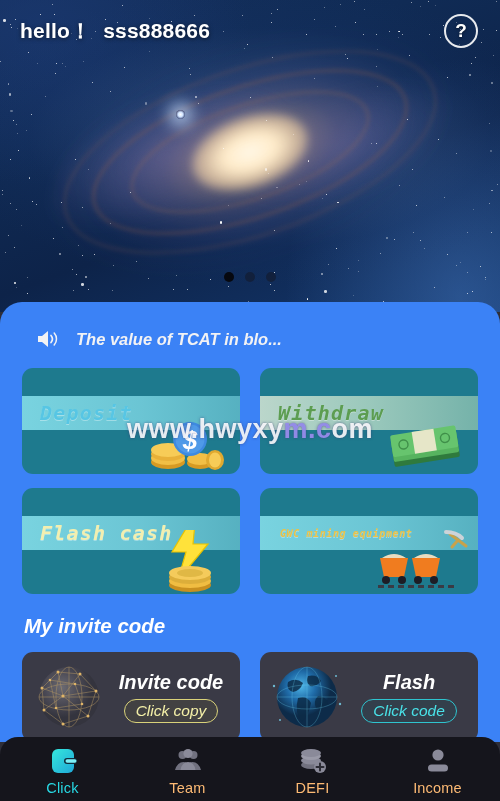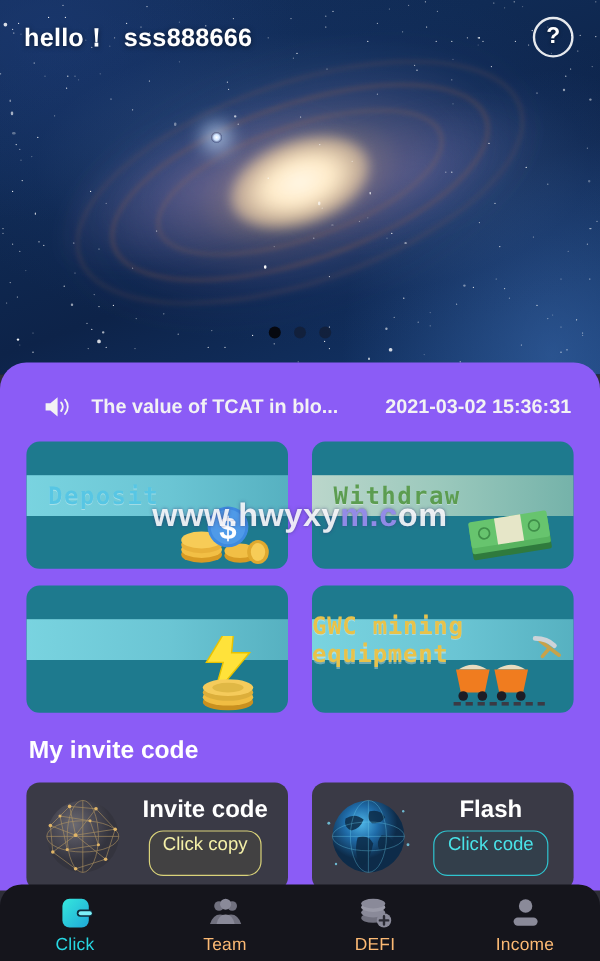--- a/index.html
+++ b/index.html
@@ -113,23 +113,24 @@
     position:absolute; left:50%; transform:translateX(-50%);
     top:272px; display:flex; gap:11px; z-index:6;
   }
   .dot { width:10px; height:10px; border-radius:50%; background:rgba(20,26,44,.62); cursor:pointer; }
   .dot.active { background:#06080f; }
 
   
   .panel {
     position:absolute; left:0; top:302px;
     width:500px; height:440px;
-    background:#8b5cf6;
+    background:#3b82f6;
     border-radius:22px 22px 0 0;
     z-index:5;
+    font-style:italic;
   }
 
   
   .notice {
     display:flex; align-items:center;
     height:46px; padding:0 24px 0 36px;
     margin-top:14px;
   }
   .spk { width:26px; height:22px; flex:0 0 auto; margin-right:14px; }
   .notice-text {
@@ -165,21 +166,21 @@
     position:absolute; left:0; right:0; top:28px; height:34px;
     display:flex; align-items:center;
     font-family:"DejaVu Sans Mono", monospace;
     font-size:20px; font-weight:700; letter-spacing:1.2px;
     padding-left:18px;
     text-shadow:0 1px 0 rgba(255,255,255,.35);
   }
   .act.deposit  .lbl { color:#57c6e4; }
   .act.withdraw .lbl { color:#5c9d51; }
   .act.flash    .lbl { color:#f2efb0; }
-  .act.gwc      .lbl { color:#e8c24a; font-size:20px; letter-spacing:.6px; padding-left:0; }
+  .act.gwc      .lbl { color:#e8c24a; font-size:10px; letter-spacing:.6px; padding-left:20px; }
 
   .art { position:absolute; right:6px; bottom:2px; width:96px; height:62px; }
 
   
   .sec-title {
     color:#ffffff; font-size:20.5px; font-weight:700;
     padding:20px 0 0 24px;
   }
   .inv-grid {
     display:grid; grid-template-columns:1fr 1fr; gap:20px;
@@ -187,21 +188,21 @@
   }
   .inv-card {
     position:relative; height:90px; border-radius:11px;
     background:#3a3a46;
     display:flex; align-items:center; overflow:hidden; cursor:pointer;
   }
   .inv-orb { width:78px; height:78px; margin-left:8px; flex:0 0 auto; position:relative; }
   .inv-right { flex:1 1 auto; display:flex; flex-direction:column; align-items:center; gap:5px; padding-right:6px; }
   .inv-name { color:#ffffff; font-size:20px; font-weight:700; }
   .pill {
-    border-radius:12px; padding:2px 11px 17px;
+    border-radius:12px; padding:2px 11px 3px;
     font-size:15.5px; font-weight:400; line-height:1.15;
     cursor:pointer; white-space:nowrap;text-align:center;
   }
   .pill.copy { color:#f4f0a8; border:1.6px solid #d9d27a; background:rgba(90,88,56,.25); }
   .pill.view { color:#49e2e8; border:1.6px solid #2fc4cf; background:rgba(30,80,92,.25); }
 
   
   .nav {
     position:absolute; left:0; bottom:0; width:500px; height:64px;
     background:#15151c;
@@ -484,21 +485,20 @@
 
   <div class="panel">
 
     <div class="notice">
       <svg class="spk" viewBox="0 0 26 22">
         <path d="M2 8 h4 L12 3 v16 L6 14 H2 z" fill="#f2f2f4"></path>
         <path d="M15 7.5 a5.5 5.5 0 0 1 0 7" stroke="#f2f2f4" stroke-width="1.7" fill="none" stroke-linecap="round"></path>
         <path d="M18.2 5 a9 9 0 0 1 0 12" stroke="#f2f2f4" stroke-width="1.5" fill="none" stroke-linecap="round"></path>
       </svg>
       <div class="notice-text">The value of TCAT in blo...</div>
-      <div class="notice-time">2021-03-02 15:36:31</div>
     </div>
 
     <div class="grid">
 
       <div class="act deposit">
         <div class="band"></div>
         <div class="lbl">Deposit</div>
         <svg class="art" viewBox="0 0 96 62">
           <ellipse cx="30" cy="52" rx="17" ry="7" fill="#d79a23"></ellipse>
           <ellipse cx="30" cy="48" rx="17" ry="7" fill="#f2bf45"></ellipse>
@@ -524,20 +524,21 @@
             <rect x="16" y="20" width="66" height="22" rx="2" fill="#67c46e"></rect>
             <rect x="38" y="20" width="22" height="22" fill="#e6e6c8"></rect>
             <circle cx="28" cy="31" r="4.5" fill="none" stroke="#3f8f49" stroke-width="1.4"></circle>
             <circle cx="70" cy="31" r="4.5" fill="none" stroke="#3f8f49" stroke-width="1.4"></circle>
           </g>
         </svg>
       </div>
 
       <div class="act flash">
         <div class="band"></div>
+        <div class="lbl">Flash cash</div>
         <svg class="art" viewBox="0 0 96 62">
           <path d="M58 -18 L34 22 h14 L40 50 L70 14 H55 z" fill="#ffe23a" stroke="#e8c200" stroke-width="1.2"></path>
           <ellipse cx="52" cy="55" rx="21" ry="7" fill="#c9901f"></ellipse>
           <ellipse cx="52" cy="51" rx="21" ry="7" fill="#f0bd42"></ellipse>
           <ellipse cx="52" cy="47" rx="21" ry="7" fill="#dcae3a"></ellipse>
           <ellipse cx="52" cy="43" rx="21" ry="7" fill="#f5cb5b"></ellipse>
           <ellipse cx="52" cy="43" rx="13" ry="4" fill="#e0b845"></ellipse>
         </svg>
       </div>
 

